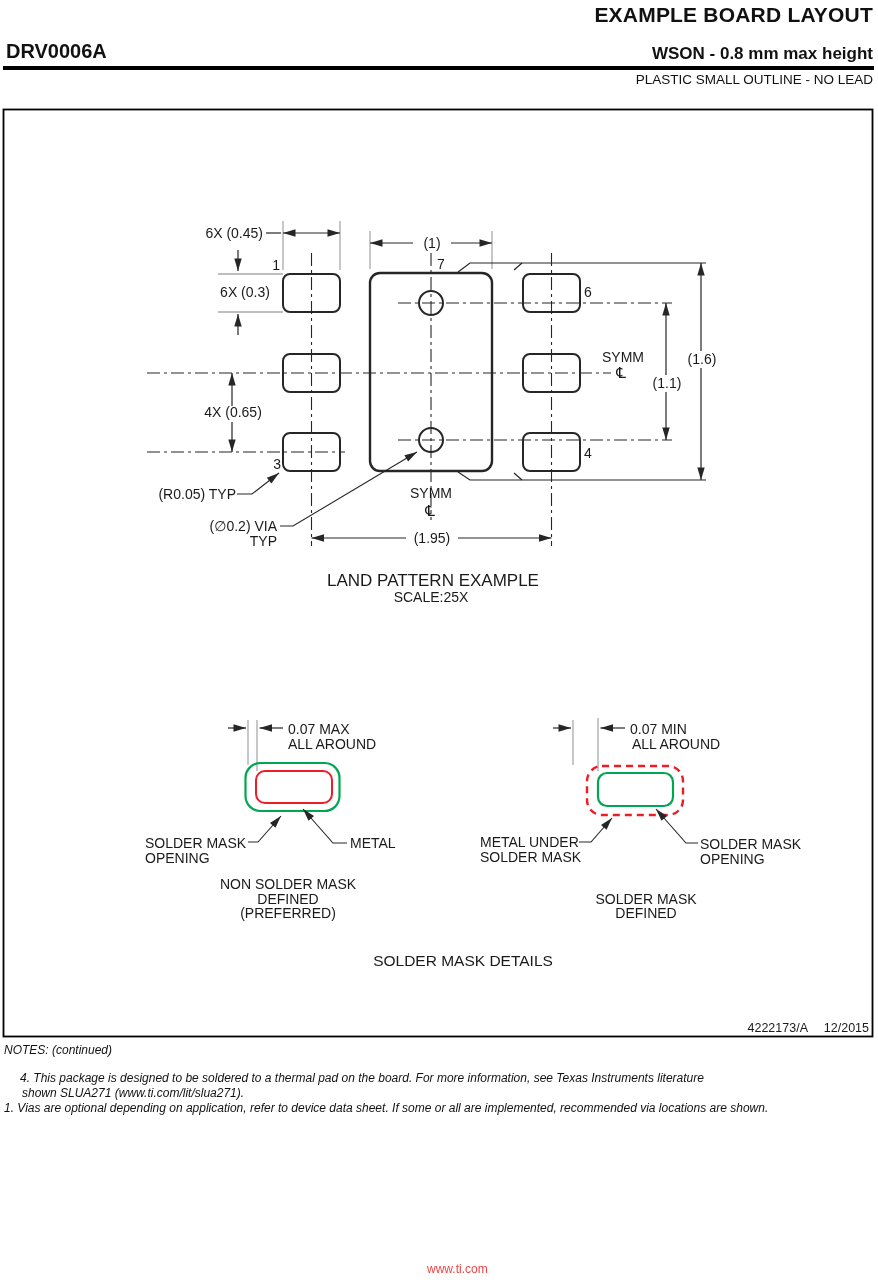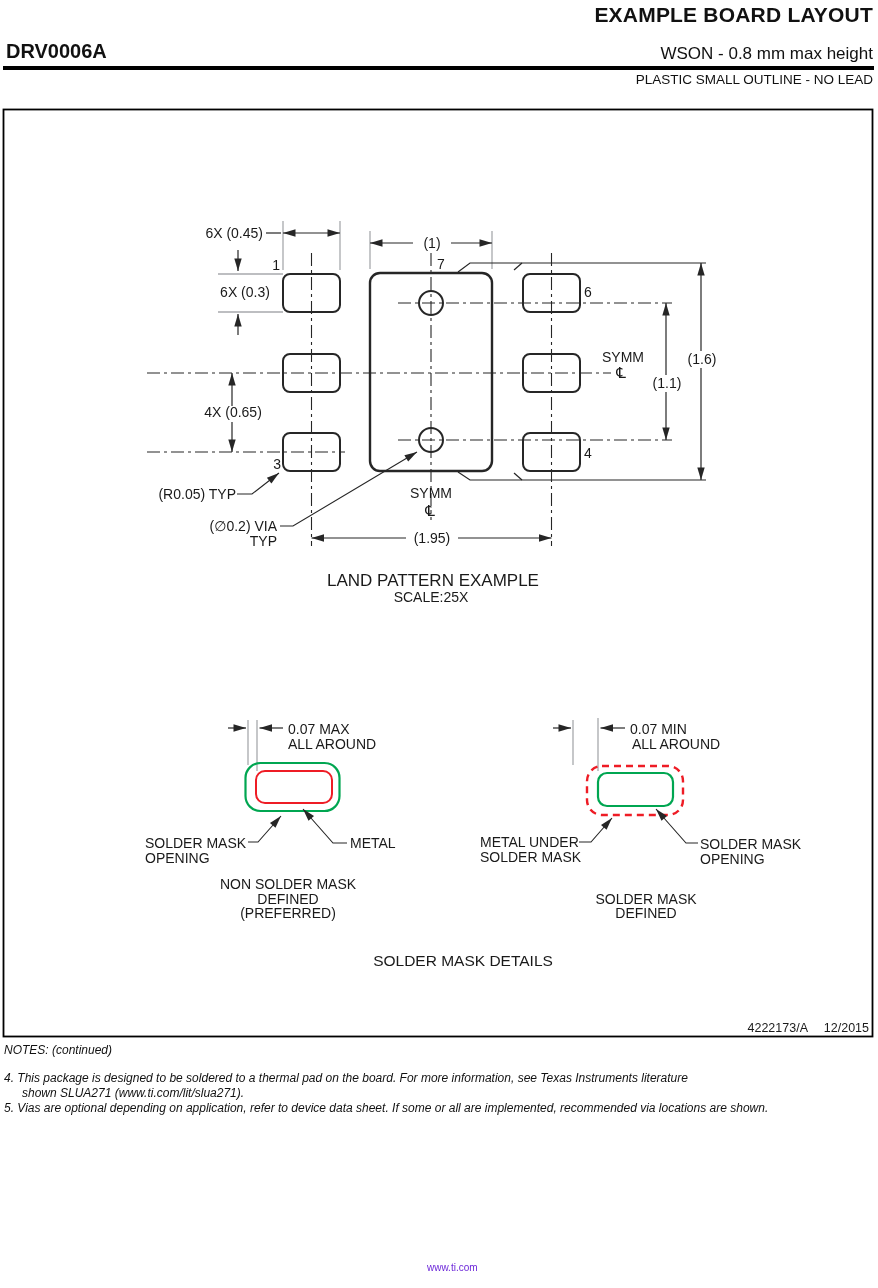--- a/index.html
+++ b/index.html
@@ -1,28 +1,28 @@
 <!DOCTYPE html>
 <html><head>
 <meta charset="utf-8">
 <style>
   html,body{margin:0;padding:0;background:#fff;}
   body{width:878px;height:1288px;position:relative;font-family:"Liberation Sans",sans-serif;color:#111;overflow:hidden;}
   .abs{position:absolute;white-space:nowrap;}
   .hdr-title{top:3px;right:5px;font-size:21px;font-weight:bold;letter-spacing:.2px;margin-left:12px;}
   .hdr-part{top:40px;left:6px;font-size:20px;font-weight:bold;}
-  .hdr-pkg{top:44px;right:5px;font-size:17px;font-weight:normal;margin-left:12px;}
+  .hdr-pkg{top:44px;right:5px;font-size:17px;font-weight:bold;margin-left:12px;}
   .hdr-rule{top:66px;left:3px;width:871px;height:4px;background:#000;}
   .hdr-sub{top:72px;right:5px;font-size:13.5px;}
   .notes{font-size:12px;color:#111;font-style:italic;}
   .n-head{top:1043px;left:4px;}
-  .n4a{top:1071px;left:4px;}
+  .n4a{top:1071px;left:20px;}
   .n4b{top:1086px;left:22px;}
   .n5{top:1101px;left:4px;}
-  .footer-url{top:1262px;left:427px;font-size:10px;color:#6d28d9;}
+  .footer-url{top:1262px;left:427px;font-size:12px;color:#ef4444;}
   svg text{font-family:"Liberation Sans",sans-serif;font-size:14px;fill:#1a1a1a;}
   svg text.sym{font-family:"DejaVu Sans",sans-serif;font-size:15px;}
   svg text.big{font-size:17px;}
   svg text.med{font-size:15.5px;}
   svg text.sm{font-size:12.5px;}
   .tm{text-anchor:middle}.te{text-anchor:end}
   .pad{fill:none;stroke:#262626;stroke-width:2;}
   .pad2{fill:none;stroke:#262626;stroke-width:2.4;}
   .cl{stroke:#262626;stroke-width:1.1;fill:none;stroke-dasharray:13 4 3 4;}
   .ext{stroke:#a7a9ac;stroke-width:1.3;fill:none;}
@@ -177,15 +177,15 @@
 
   <text class="tm med" x="463" y="966">SOLDER MASK DETAILS</text>
 
   <text class="te sm" x="808" y="1032">4222173/A</text>
   <text class="te sm" x="869" y="1032">12/2015</text>
 </svg>
 
 <div class="abs notes n-head">NOTES: (continued)</div>
 <div class="abs notes n4a">4. This package is designed to be soldered to a thermal pad on the board. For more information, see Texas Instruments literature</div>
 <div class="abs notes n4b">shown SLUA271 (www.ti.com/lit/slua271).</div>
-<div class="abs notes n5">5. Vias are optional depending on application, refer to device data sheet. If some or all are implemented, recommended via locations are shown.</div>
+<div class="abs notes n5">1. Vias are optional depending on application, refer to device data sheet. If some or all are implemented, recommended via locations are shown.</div>
 
 <div class="abs footer-url">www.ti.com</div>
 
 </body></html>

